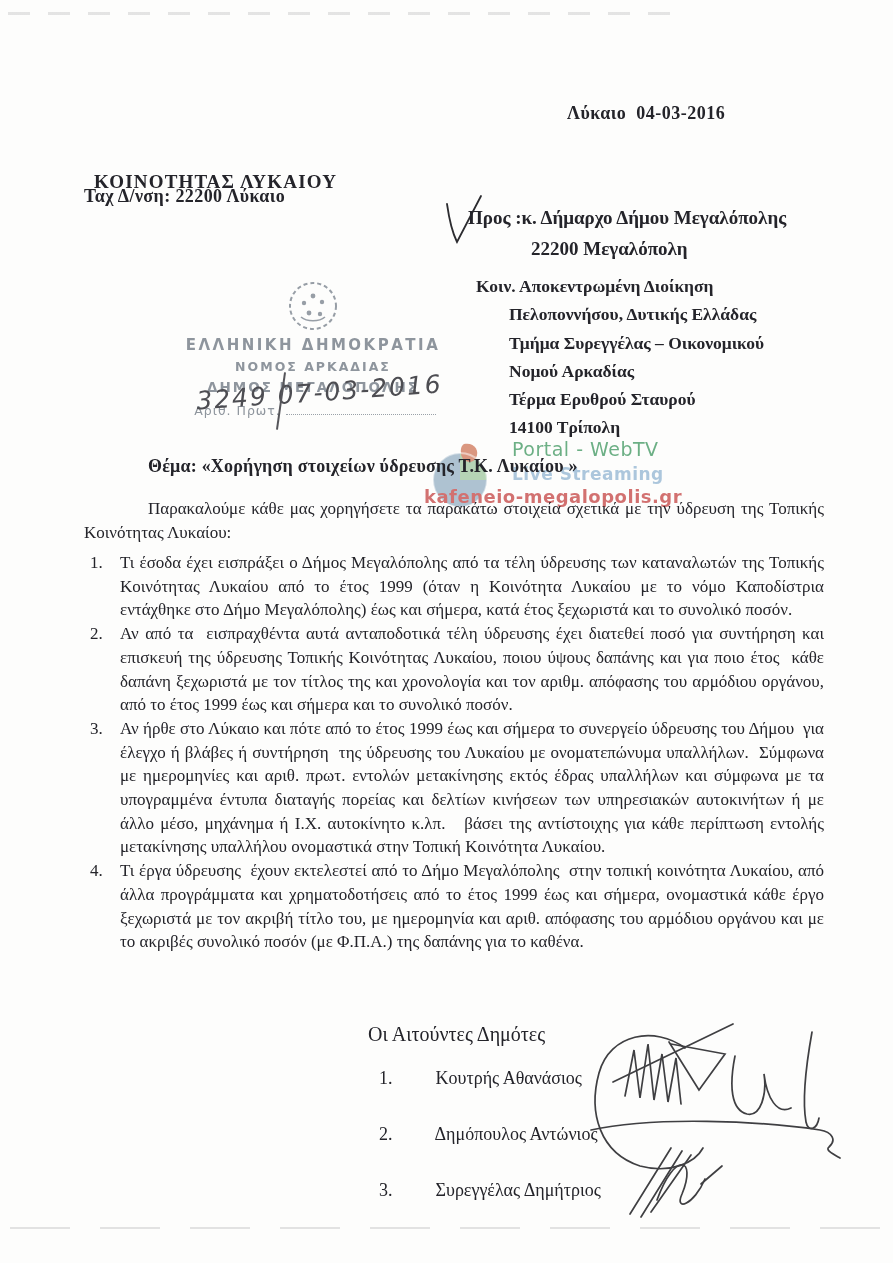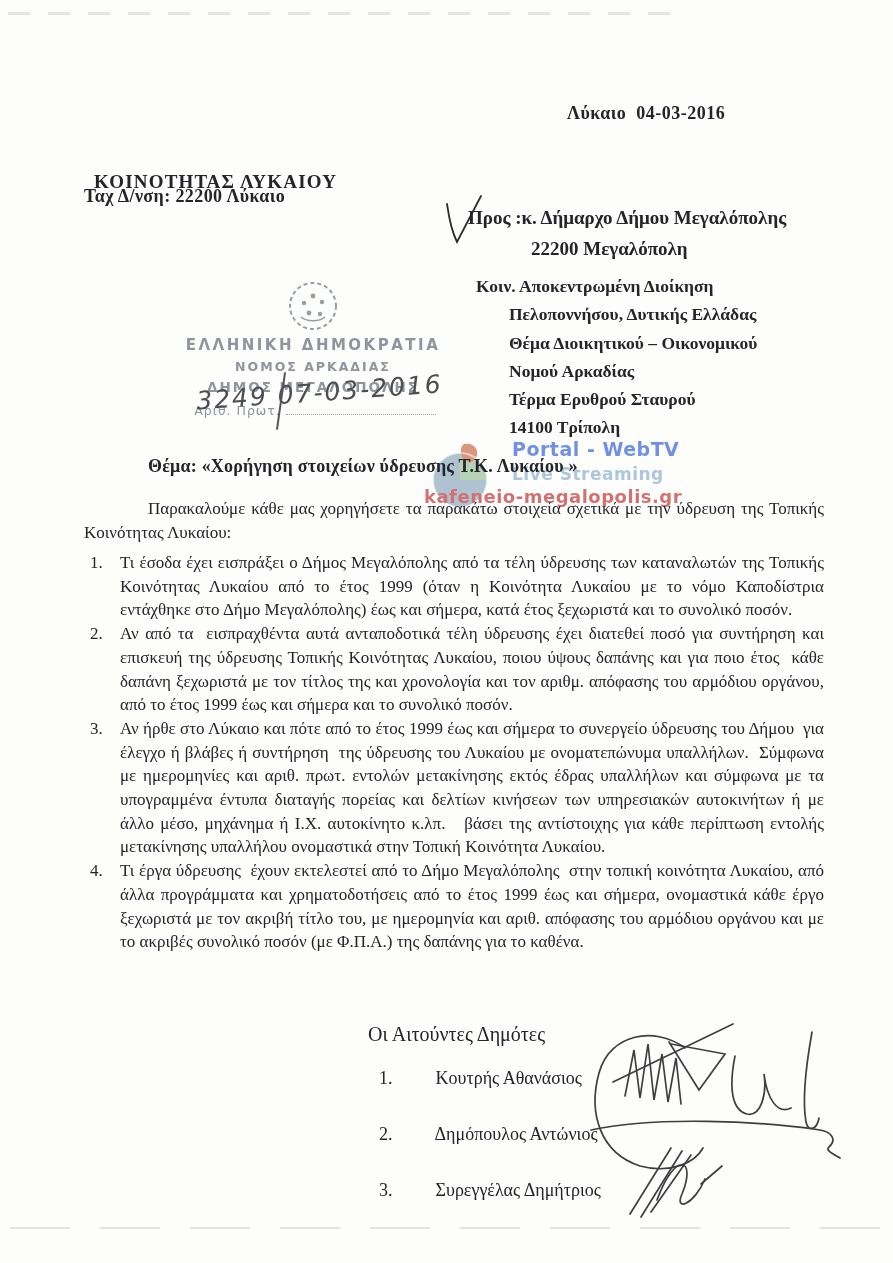--- a/index.html
+++ b/index.html
@@ -59,21 +59,21 @@
     left:196px; top:378px;
     font-family:"DejaVu Sans", sans-serif; font-style:italic;
     font-size:25px; letter-spacing:2px; color:#4d4d52;
     transform:rotate(-4deg); white-space:pre;
   }
   .proto-slash { position:absolute; left:280px; top:372px; width:2px; height:58px; background:#55555a; transform:rotate(8deg); }
 
   
   .watermark { left:416px; top:428px; width:310px; height:90px; opacity:.62; font-family:"DejaVu Sans", sans-serif; }
   .wm-ball { position:absolute; left:14px; top:12px; }
-  .wm1 { position:absolute; left:96px; top:10px; font-size:19px; font-weight:bold; color:#1d4ed8; letter-spacing:.5px; }
+  .wm1 { position:absolute; left:96px; top:10px; font-size:19px; font-weight:normal; color:#15803d; letter-spacing:.5px; }
   .wm2 { position:absolute; left:96px; top:36px; font-size:17px; font-weight:bold; color:#7ba6c9; letter-spacing:.5px; }
   .wm3 { position:absolute; left:8px; top:58px; font-size:18px; font-weight:bold; color:#b91c1c; letter-spacing:.5px; }
 
   
   .subject { left:148px; top:456px; font-weight:bold; font-size:18px; letter-spacing:.2px; }
   .intro { left:84px; top:497px; width:740px; font-size:17px; line-height:23.8px; text-indent:64px; text-align:justify; }
   .items { left:84px; top:551px; width:740px; font-size:17px; }
   .item { position:relative; padding-left:36px; line-height:23.7px; text-align:justify; }
   .item .num { position:absolute; left:6px; top:0; }
   .item .txt { white-space:pre-wrap; }
@@ -106,21 +106,21 @@
   </svg>
 
   <div class="abs recipient">
     <div>Προς :κ. Δήμαρχο Δήμου Μεγαλόπολης</div>
     <div class="recipient-line2">22200 Μεγαλόπολη</div>
   </div>
 
   <div class="abs cc">
     <div class="cc-first">Κοιν. Αποκεντρωμένη Διοίκηση</div>
     <div>Πελοποννήσου, Δυτικής Ελλάδας</div>
-    <div>Θέμα Διοικητικού – Οικονομικού</div>
+    <div>Τμήμα Συρεγγέλας – Οικονομικού</div>
     <div>Νομού Αρκαδίας</div>
     <div>Τέρμα Ερυθρού Σταυρού</div>
     <div>14100 Τρίπολη</div>
   </div>
 
   <div class="abs stamp">
     <svg class="seal" width="52" height="52" viewBox="0 0 52 52">
       <circle cx="26" cy="26" r="23" fill="none" stroke="#979ea6" stroke-width="2" stroke-dasharray="4 3"></circle>
       <circle cx="26" cy="16" r="2.4" fill="#979ea6"></circle>
       <circle cx="17" cy="23" r="2.2" fill="#979ea6"></circle>

